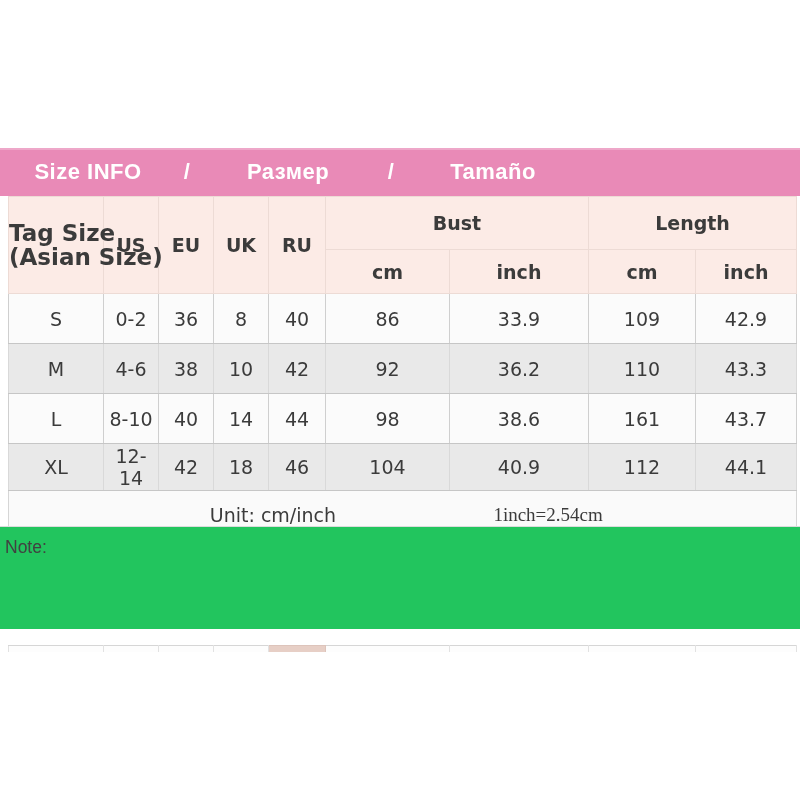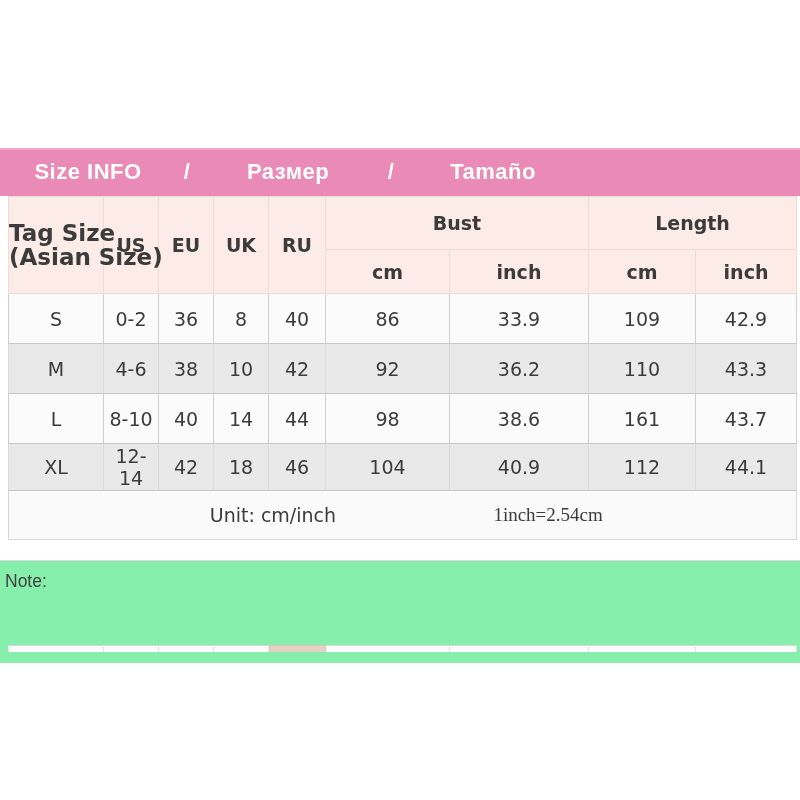--- a/index.html
+++ b/index.html
@@ -83,22 +83,22 @@
     transform: translate(-50%, -50%);
     white-space: nowrap;
     color: #3b3b3b;
   }
   .unit-left  { left: 31.5%; margin-left: 16px; }
   .unit-right { left: 68.5%; font-family: Liberation Serif, serif; }
 
   
   .note-block {
     position: absolute;
-    top: 560px; left: 0; width: 800px; height: 103px;
-    background: #86efac;
+    top: 526px; left: 0; width: 800px; height: 103px;
+    background: #22c55e;
     border-top: 1px solid #dcdcdc;
     box-sizing: border-box;
     padding: 9px 4px 0 5px;
     color: #414141;
     font-size: 17.5px;
     line-height: 22px;
   }
   .note-title { display: block; }
   .note-body  { display: block; }
 

